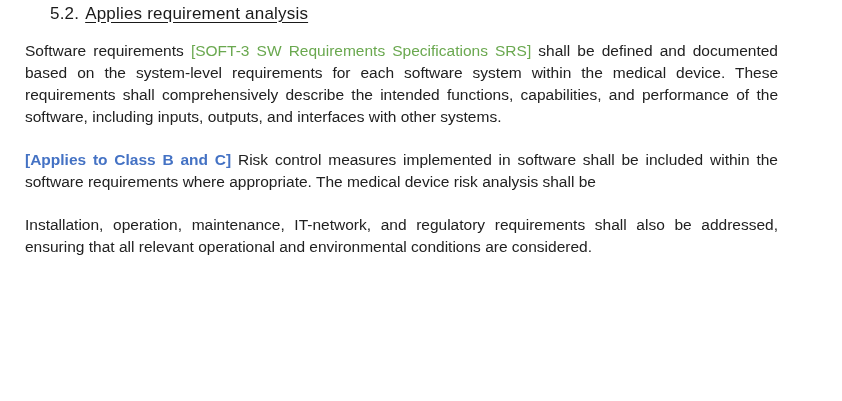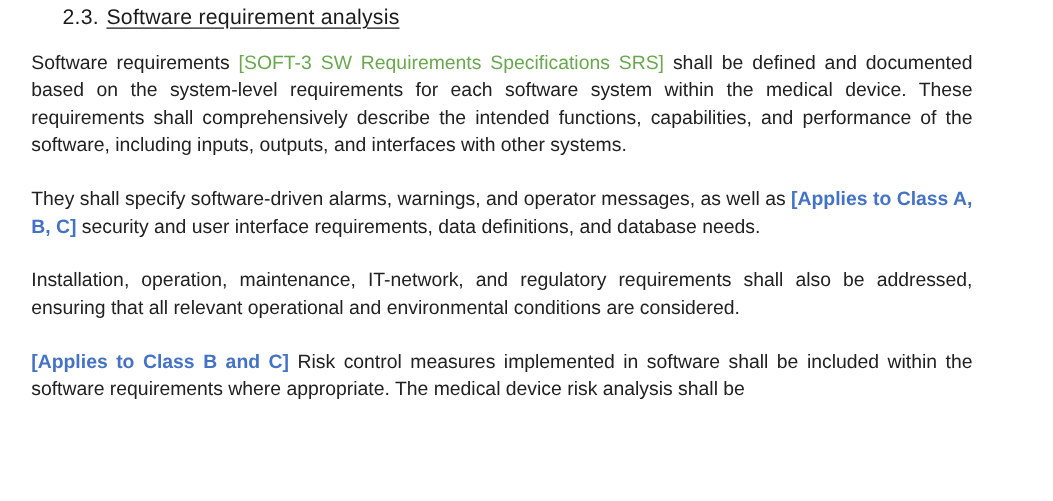--- a/index.html
+++ b/index.html
@@ -58,23 +58,22 @@
   .seg-blue-bold {
     color: var(--blue-color, #4472c4);
     font-weight: 700;
   }
 </style>
 </head>
 <body>
 
 <div class="page">
   <h2 class="heading">
-    <span class="heading-number">2.3.</span><span class="heading-title">Software requirement analysis</span>
+    <span class="heading-number">5.2.</span><span class="heading-title">Applies requirement analysis</span>
   </h2>
 
 
   <div class="content">
       <p><span class="seg-normal">Software requirements </span><span class="seg-green">[SOFT-3 SW Requirements Specifications SRS]</span><span class="seg-normal"> shall be defined and documented based on the system-level requirements for each software system within the medical device. These requirements shall comprehensively describe the intended functions, capabilities, and performance of the software, including inputs, outputs, and interfaces with other systems.</span></p>
-      <p><span class="seg-normal">They shall specify software-driven alarms, warnings, and operator messages, as well as </span><span class="seg-blue-bold">[Applies to Class A, B, C]</span><span class="seg-normal"> security and user interface requirements, data definitions, and database needs.</span></p>
+      <p><span class="seg-blue-bold">[Applies to Class B and C]</span><span class="seg-normal"> Risk control measures implemented in software shall be included within the software requirements where appropriate. The medical device risk analysis shall be</span></p>
       <p><span class="seg-normal">Installation, operation, maintenance, IT-network, and regulatory requirements shall also be addressed, ensuring that all relevant operational and environmental conditions are considered.</span></p>
-      <p><span class="seg-blue-bold">[Applies to Class B and C]</span><span class="seg-normal"> Risk control measures implemented in software shall be included within the software requirements where appropriate. The medical device risk analysis shall be</span></p>
     </div>
 </div>
 
 </body></html>

